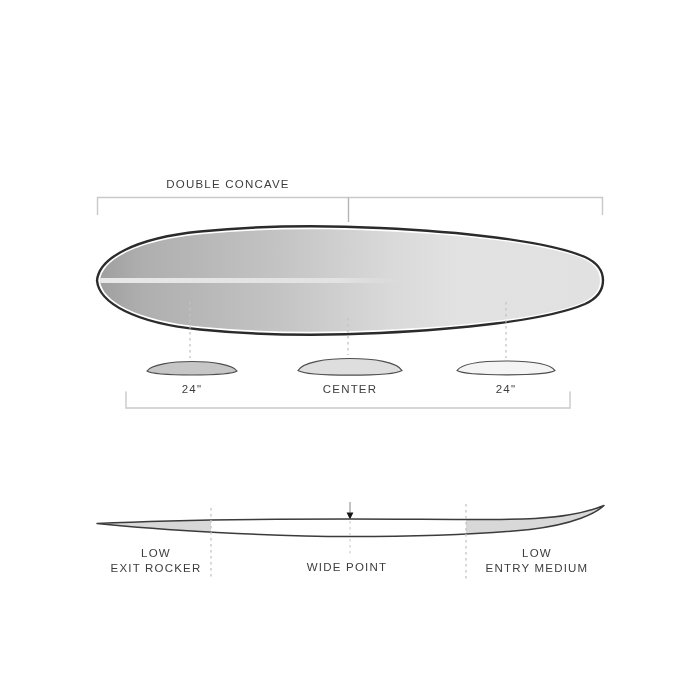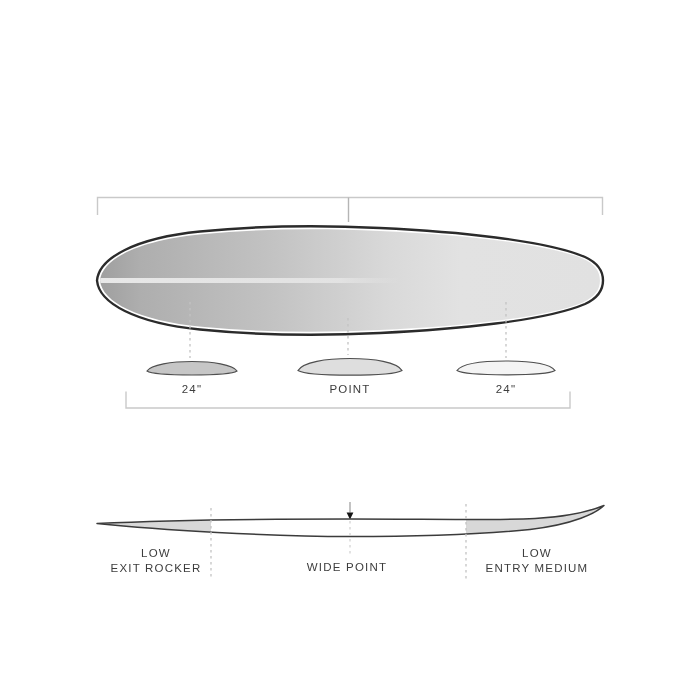--- a/index.html
+++ b/index.html
@@ -112,25 +112,26 @@
       <use href="#rockerPath" class="rocker-line"></use>
     </g>
 
     <g>
       <line class="dash-light" x1="350" y1="521" x2="350" y2="556"></line>
       <line class="dash" x1="211" y1="508" x2="211" y2="580"></line>
       <line class="dash" x1="466" y1="504" x2="466" y2="580"></line>
     </g>
   </svg>
 
+  <div class="lbl" style="left:103px;top:177px;width:250px;">DOUBLE CONCAVE</div>
 
 
   <div class="lbl" style="left:147px;top:382px;width:90px;">24"</div>
 
-  <div class="lbl" style="left:298px;top:382px;width:104px;">POINT</div>
+  <div class="lbl" style="left:298px;top:382px;width:104px;">CENTER</div>
 
   <div class="lbl" style="left:457px;top:382px;width:98px;">24"</div>
 
 
 
   <div class="lbl" style="left:91px;top:546px;width:130px;">
     <div>LOW</div>
     <div>EXIT ROCKER</div>
   </div>
 

